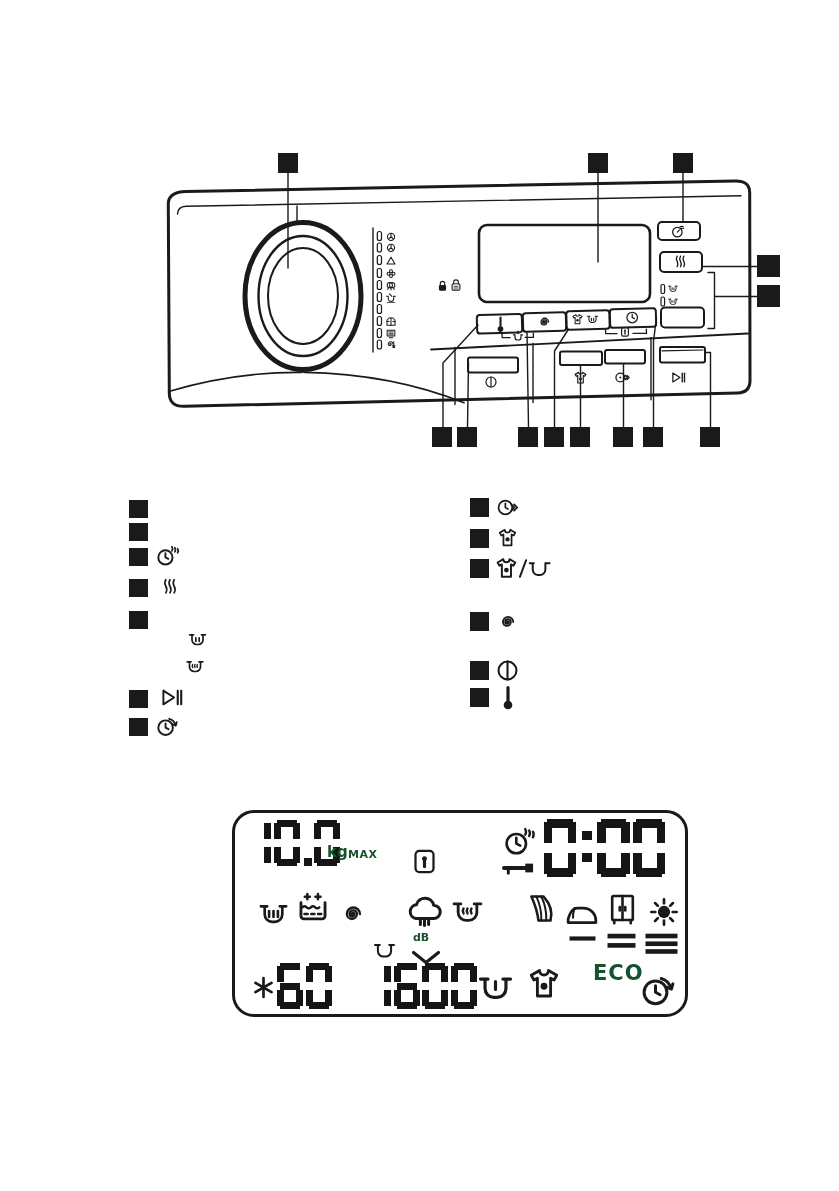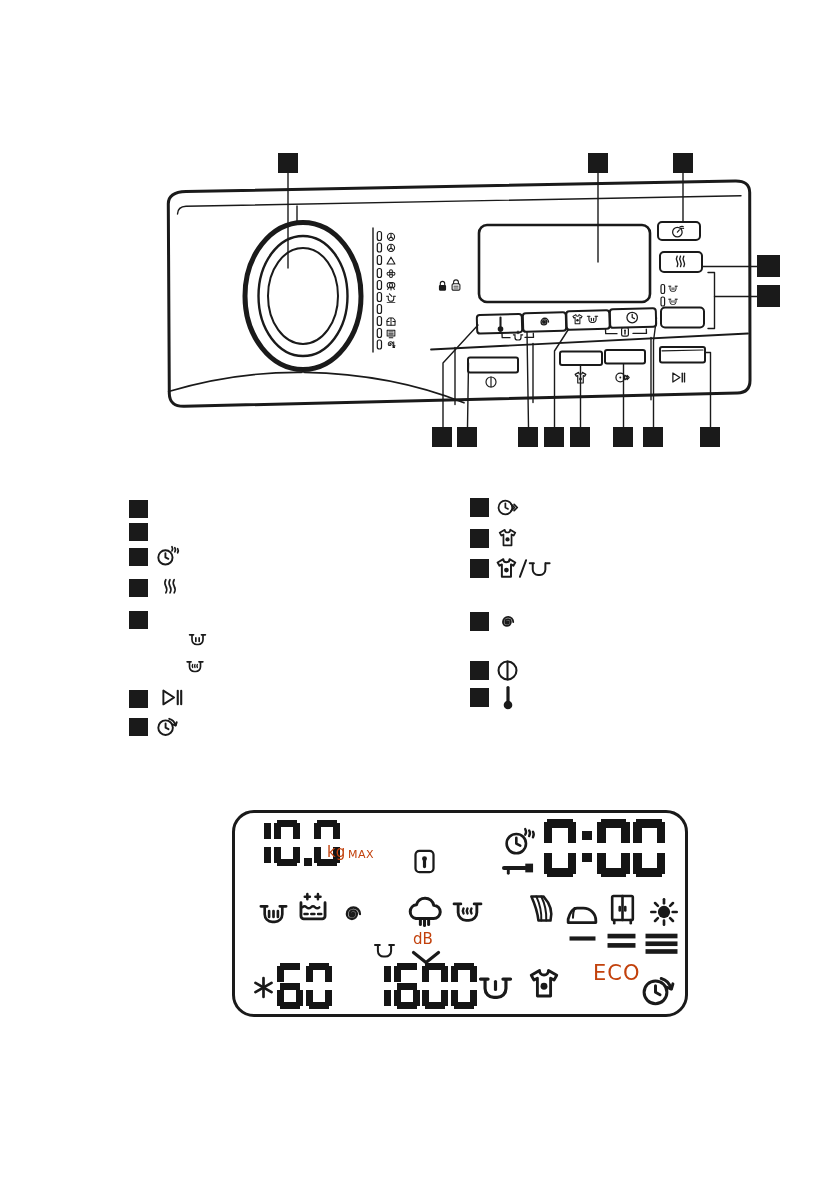--- a/index.html
+++ b/index.html
@@ -2,21 +2,21 @@
 <html><head>
 <meta charset="utf-8">
 <style>
   html,body{margin:0;padding:0;background:#fff}
   .page{position:relative;width:839px;height:1191px;background:#ffffff;
         font-family:"DejaVu Sans",sans-serif;overflow:hidden}
   .abs{position:absolute}
   .blk{position:absolute;background:#1a1a1a}
   .ic{position:absolute}
   .ic svg{display:block;width:100%;height:100%}
-  .lbl{position:absolute;color:#c2410c;font-weight:normal;line-height:1;white-space:nowrap}
+  .lbl{position:absolute;color:#14532d;font-weight:bold;line-height:1;white-space:nowrap}
 
   
   .seg7{position:absolute;display:flex;align-items:flex-start;line-height:1}
   .sgc{position:relative;width:.56em;height:1em;margin:0 .03em;display:inline-block}
   .sgc.col{width:.24em}.sgc.pt{width:.2em}
   .sg{position:absolute;background:#151515}
   .sgh{left:.06em;right:.06em;height:.15em}
   .sgv{width:.15em;height:.36em}
   .p-a{top:0}.p-d{bottom:0}.p-g{top:.43em}
   .p-b{right:0;top:.06em}.p-c{right:0;bottom:.06em}
@@ -588,21 +588,21 @@
         </svg>
       </span>
 
     <span class="ic" style="left:135px;top:125px;width:29px;height:24px">
         <svg viewBox="0 0 24 24">
           <g stroke="#1a1a1a" fill="none" stroke-linecap="round" stroke-linejoin="round" stroke-width="2">
             <path d="M2.5 7h4.8M16.7 7h4.8M5.4 7v6a5.6 5.6 0 0 0 5.6 5.6h2a5.6 5.6 0 0 0 5.6-5.6V7"></path>
           </g>
         </svg>
       </span>
-    <div class="lbl" style="left:178px;top:119px;font-size:15px">dB</div>
+    <div class="lbl" style="left:178px;top:119px;font-size:11px">dB</div>
     <span class="ic" style="left:176px;top:137px;width:30px;height:16px">
         <svg viewBox="0 0 30 16">
           <g stroke="#1a1a1a" fill="none" stroke-linecap="round" stroke-linejoin="round" stroke-width="3.2">
             <path d="M2.5 2.5 15 12.5 27.5 2.5"></path>
           </g>
         </svg>
       </span>
 
     <span class="ic" style="left:17px;top:163px;width:23px;height:23px">
         <svg viewBox="0 0 24 24">

